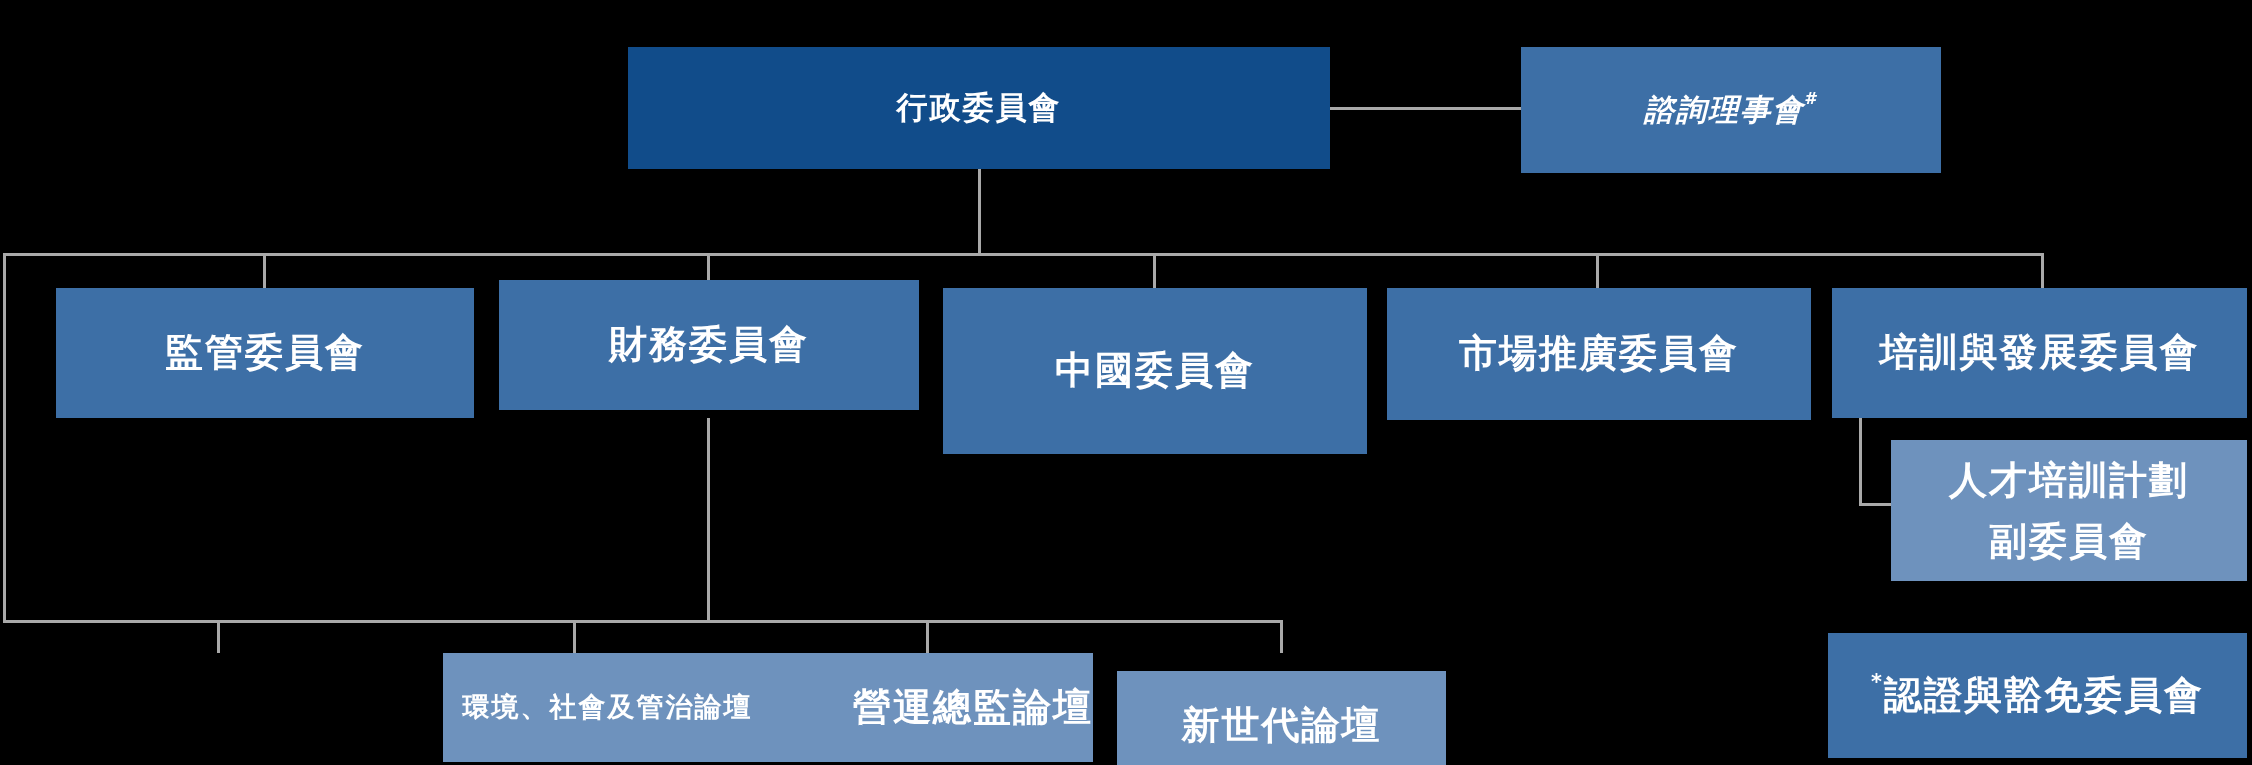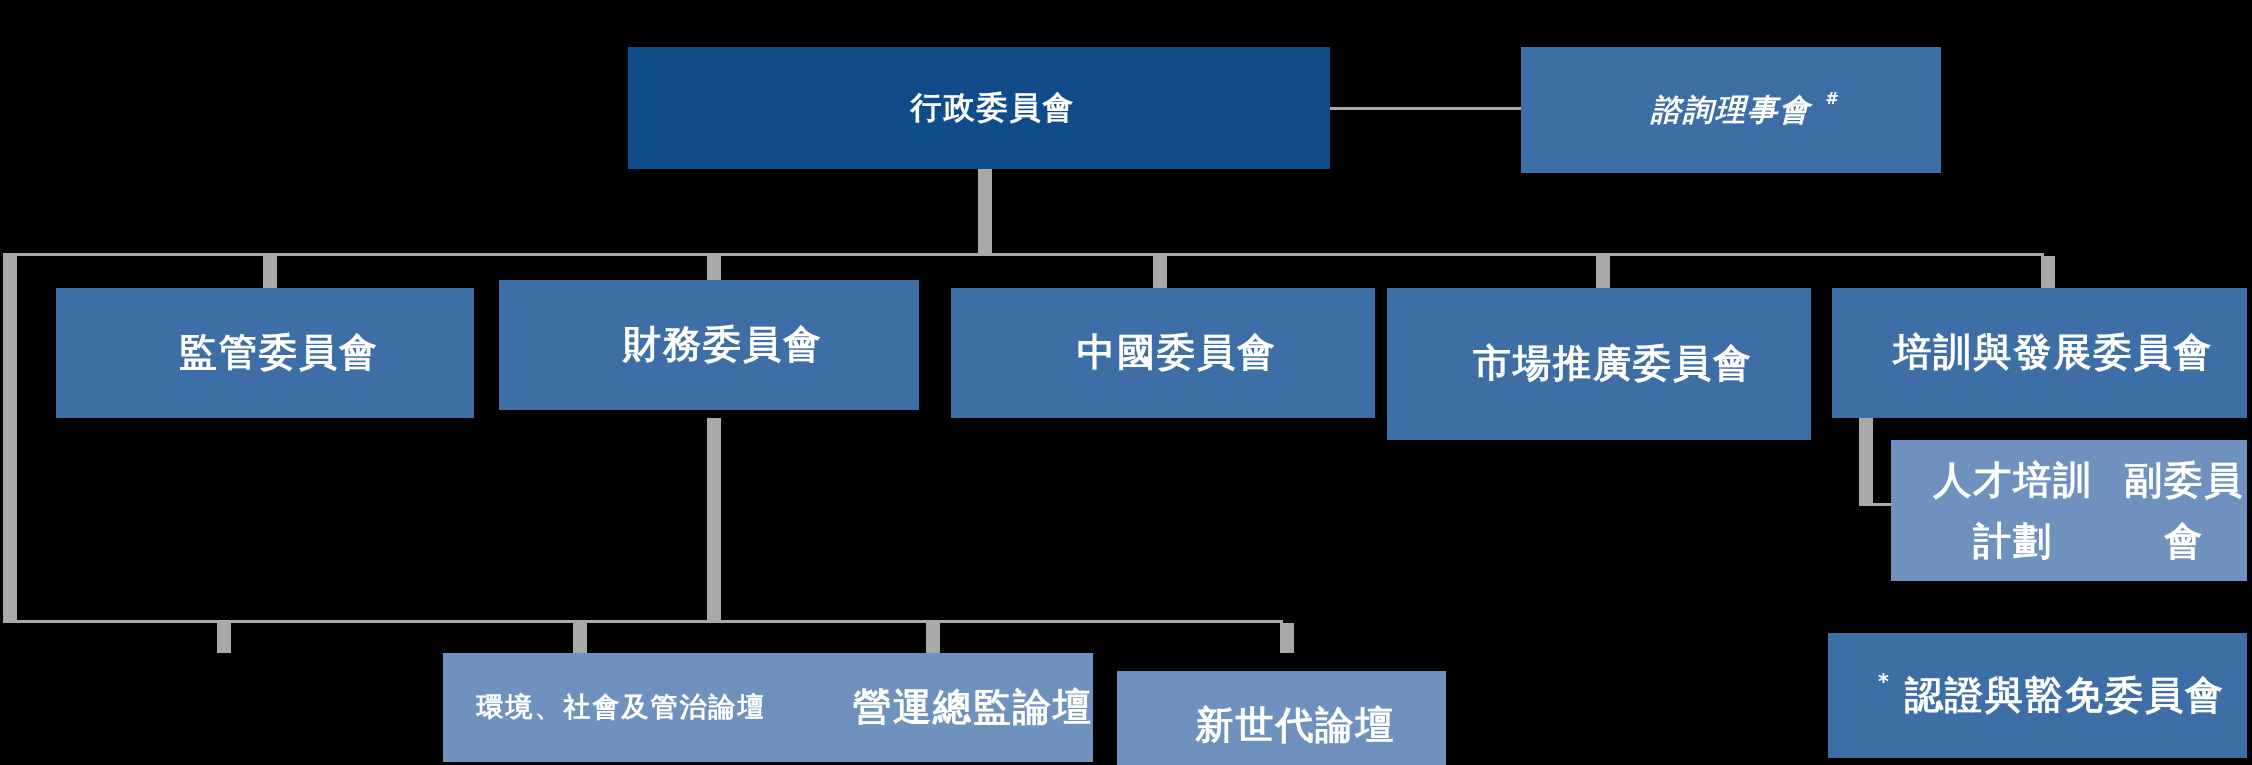--- a/index.html
+++ b/index.html
@@ -3,21 +3,21 @@
 <meta charset="utf-8">
 <style>
   :root {
     --background: #000000;
     --text: #FFFFFF;
     --connector: #A9A9A9;
     --primary-dark: #114C8A;
     --committee-blue: #3D6FA6;
     --forum-blue: #6E92BD;
   }
-  * { box-sizing: border-box; padding-left: 14px; }
+  * { box-sizing: border-box; }
   html, body { margin: 0; padding: 0; background: var(--background); }
   .chart {
     position: relative;
     width: 2252px;
     height: 765px;
     background: var(--background);
     font-family: "DejaVu Sans", "Liberation Sans", sans-serif;
     overflow: hidden;
   }
   .node {
@@ -38,24 +38,24 @@
     position: relative;
     top: -0.65em;
   }
   .ln { position: absolute; background: var(--connector); }
 
   
   #nd-exec     { left: 628px;  top: 47px;  width: 702px; height: 122px; background: var(--primary-dark); font-size: 31px; }
   #nd-advisory { left: 1521px; top: 47px;  width: 420px; height: 126px; background: var(--committee-blue); font-size: 30px; font-style: italic; }
   #nd-c0 { left: 56px;   top: 288px; width: 418px; height: 130px; background: var(--committee-blue); }
   #nd-c1 { left: 499px;  top: 280px; width: 420px; height: 130px; background: var(--committee-blue); }
-  #nd-c2 { left: 943px;  top: 288px; width: 424px; height: 130px; background: var(--committee-blue); margin-left: 8px; }
-  #nd-c3 { left: 1387px; top: 288px; width: 424px; height: 152px; background: var(--committee-blue); align-items: center; }
+  #nd-c2 { left: 943px;  top: 288px; width: 424px; height: 166px; background: var(--committee-blue); }
+  #nd-c3 { left: 1387px; top: 288px; width: 424px; height: 132px; background: var(--committee-blue); align-items: center; }
   #nd-c4 { left: 1832px; top: 288px; width: 415px; height: 130px; background: var(--committee-blue); }
-  #nd-sub { left: 1891px; top: 440px; width: 356px; height: 141px; background: var(--forum-blue); line-height: 1.6; }
+  #nd-sub { left: 1891px; top: 440px; width: 356px; height: 141px; background: var(--forum-blue); flex-direction: column; line-height: 1.6; }
   #nd-f0 { left: 55px;   top: 653px; width: 329px; height: 109px; background: var(--forum-blue); }
   #nd-f1 { left: 411px;  top: 653px; width: 329px; height: 109px; background: var(--forum-blue); font-size: 27px; margin-left: 32px; }
   #nd-f2 { left: 763px;  top: 653px; width: 330px; height: 109px; background: var(--forum-blue); justify-content: flex-end; }
   #nd-f3 { left: 1117px; top: 653px; width: 329px; height: 109px; background: var(--forum-blue); margin-top: 18px; }
   #nd-cert { left: 1828px; top: 633px; width: 419px; height: 125px; background: var(--committee-blue); }
 
   
   #ln-root-adv  { left: 1330px; top: 107px; width: 191px;  height: 3px; }
   #ln-root-down { left: 978px;  top: 169px; width: 3px;    height: 87px; }
   #ln-dist      { left: 3px;    top: 253px; width: 2041px; height: 3px; }

